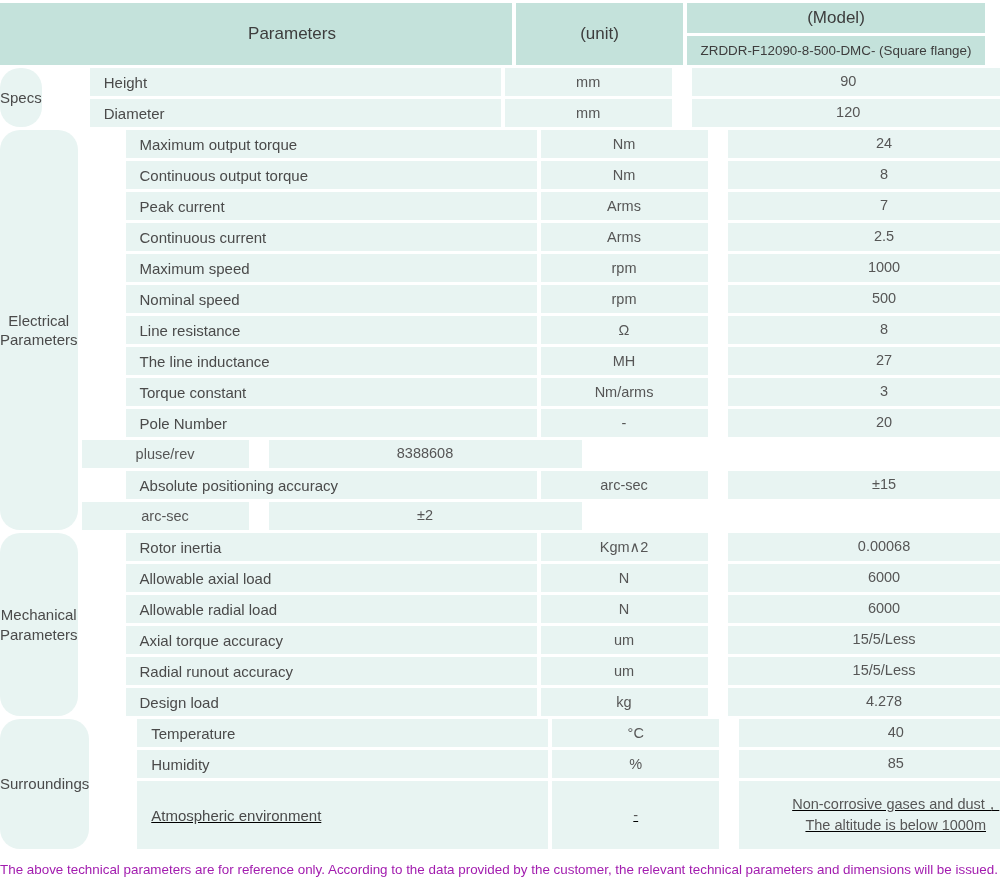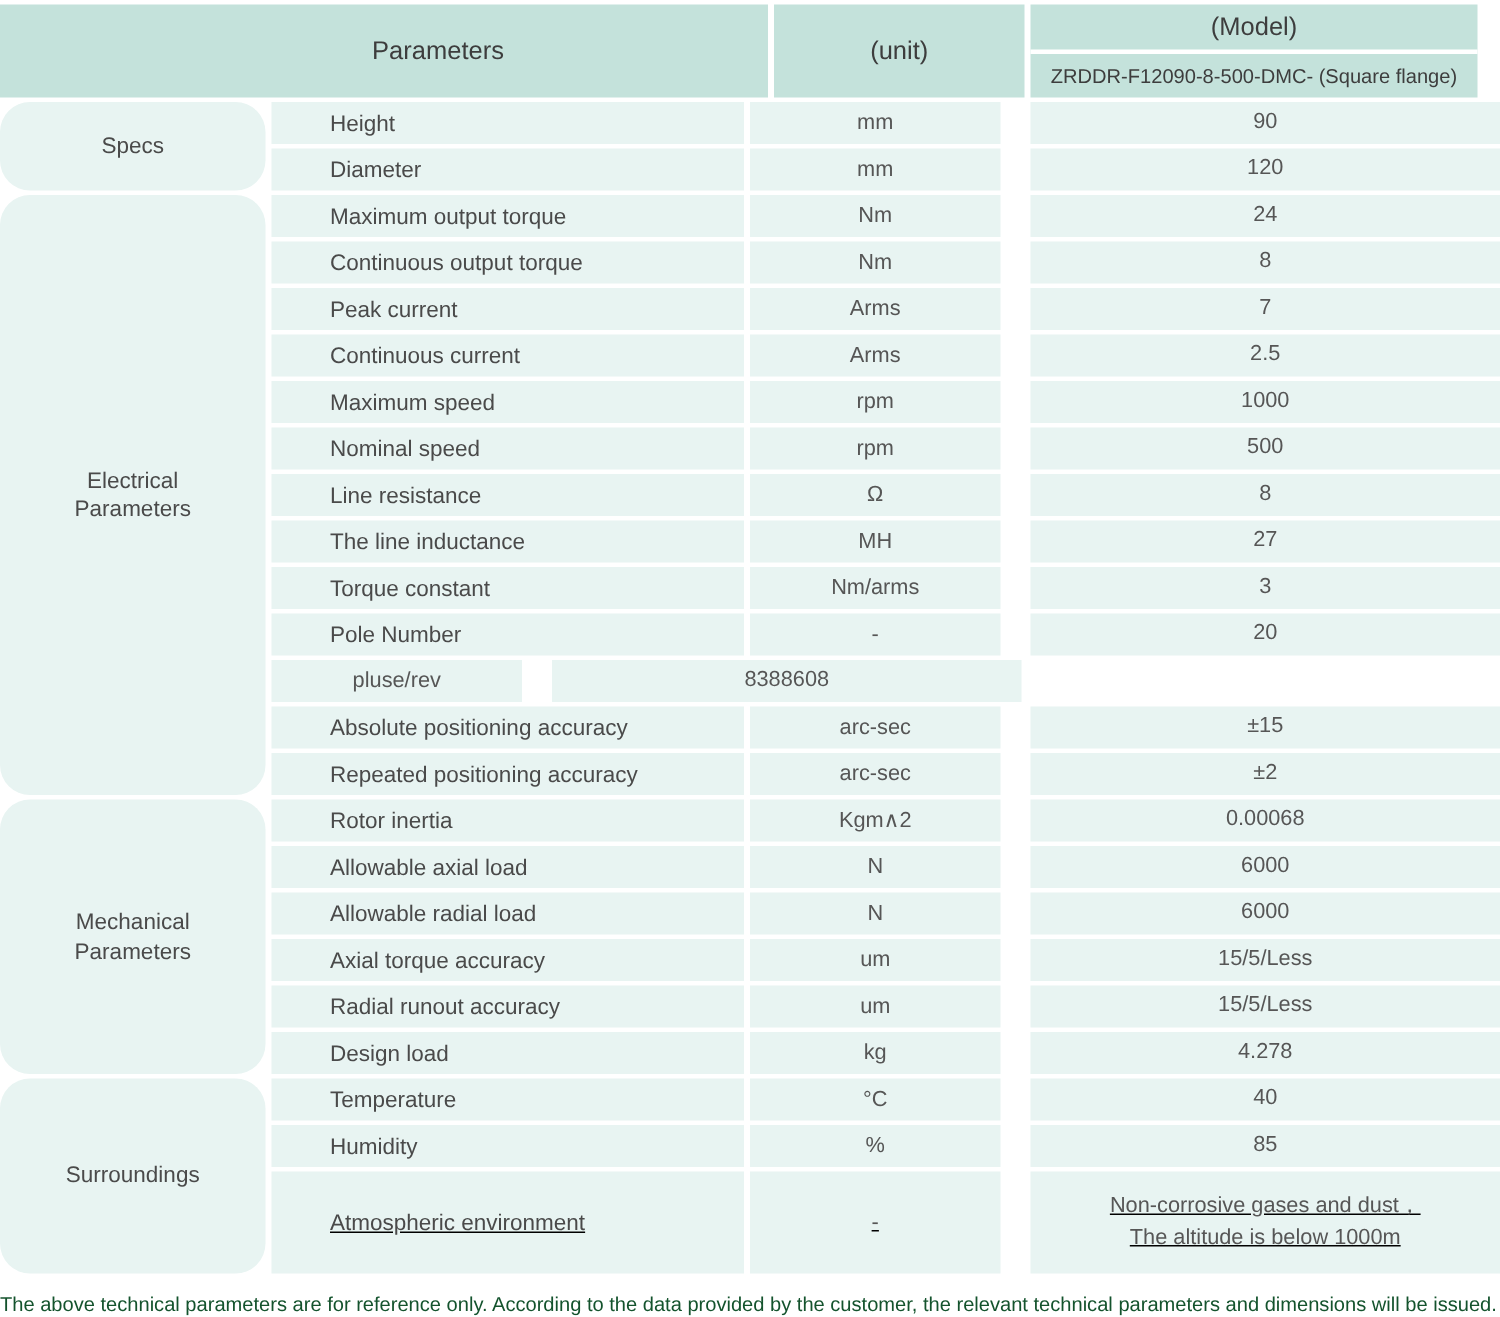--- a/index.html
+++ b/index.html
@@ -46,38 +46,38 @@
     font-size: 15px; color: #4a4a4a; line-height: 1.3;
     white-space: pre-line;
     border-radius: 20px;
   }
   .sec-rows { flex: 1; display: flex; flex-direction: column; }
   .row { display: flex; height: 28px; margin-bottom: 3px; }
   .row:last-child { margin-bottom: 0; }
   .row.tall { height: 68px; text-decoration: underline; }
   .cell { background: var(--row-bg); display: flex; align-items: center; box-sizing: border-box; }
   .cell-name {
-    width: 315px; margin-right: 4px; padding-left: 39px;
-    font-size: 15px; color: #4a4a4a;
+    width: 411px; margin-right: 4px; padding-left: 14px;
+    font-size: 15px; color: #4a4a4a; margin-left: 44px;
   }
   .cell-unit {
     width: 167px; margin-right: 20px; justify-content: center;
     font-size: 14.5px; color: #565656;
   }
   .cell-value {
     width: 313px; justify-content: center;
     font-size: 14.5px; color: #565656;
     text-align: center; white-space: pre-line; line-height: 1.45;
   }
   .row.tall .cell-value { align-items: center; }
 
   
   .footnote {
     margin-top: 13px;
-    font-size: 13.4px; color: #14532d;
+    font-size: 13.4px; color: #a21caf;
     white-space: nowrap;
   }
 </style>
 </head>
 <body>
 
 <div class="spec-table">
 
   <div class="header">
     <div class="h-cell h-params">Parameters</div>
@@ -161,21 +161,20 @@
           <div class="row">
             <div class="cell cell-unit">pluse/rev</div>
             <div class="cell cell-value">8388608</div>
           </div>
           <div class="row">
             <div class="cell cell-name">Absolute positioning accuracy</div>
             <div class="cell cell-unit">arc-sec</div>
             <div class="cell cell-value">±15</div>
           </div>
           <div class="row">
-            <div class="cell cell-name">Repeated positioning accuracy</div>
             <div class="cell cell-unit">arc-sec</div>
             <div class="cell cell-value">±2</div>
           </div>
         </div>
       </div>
       <div class="section">
         <div class="sec-label">Mechanical
 Parameters</div>
         <div class="sec-rows">
           <div class="row">

